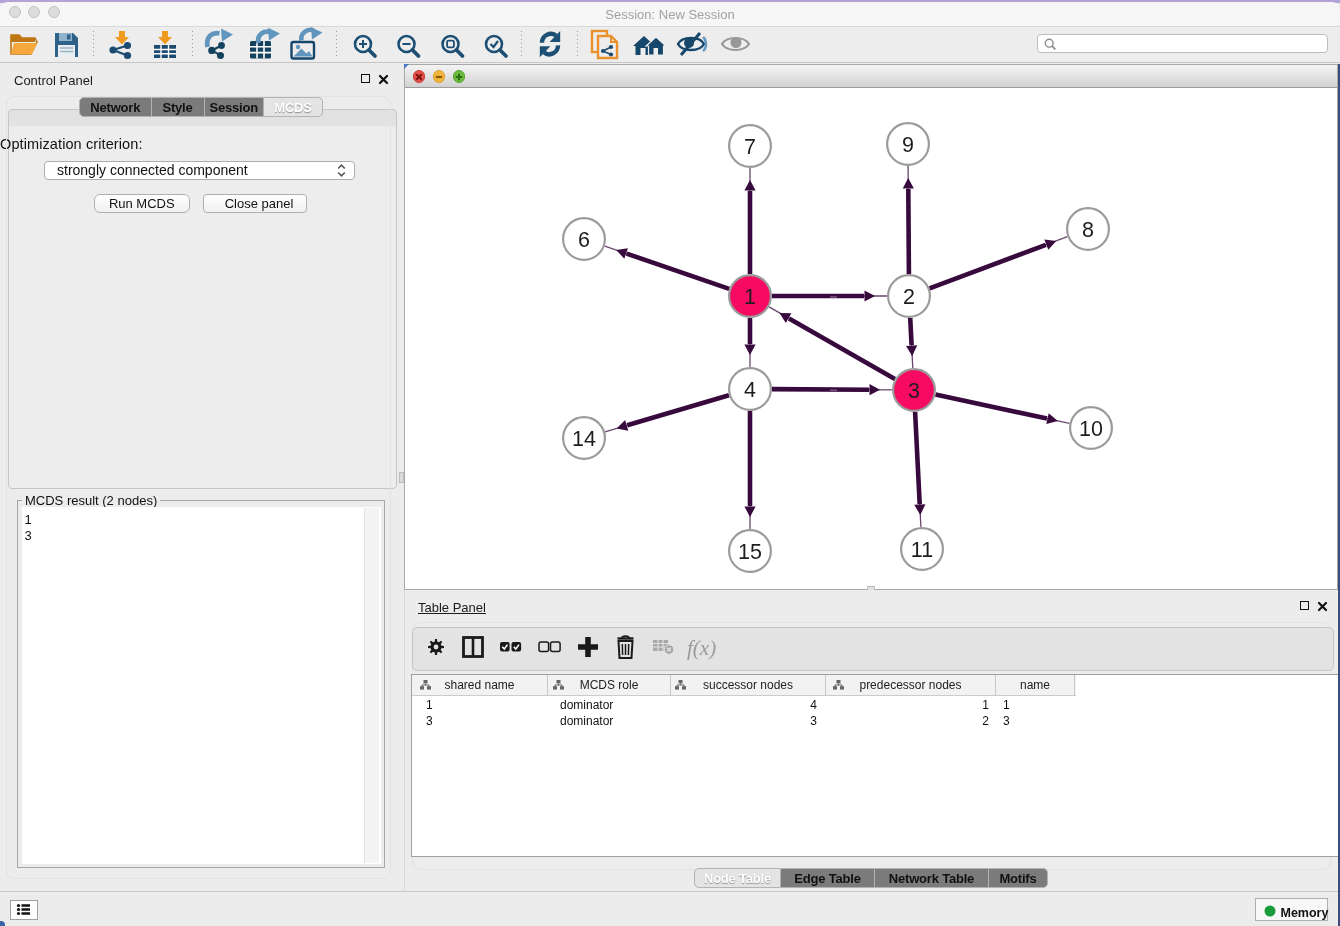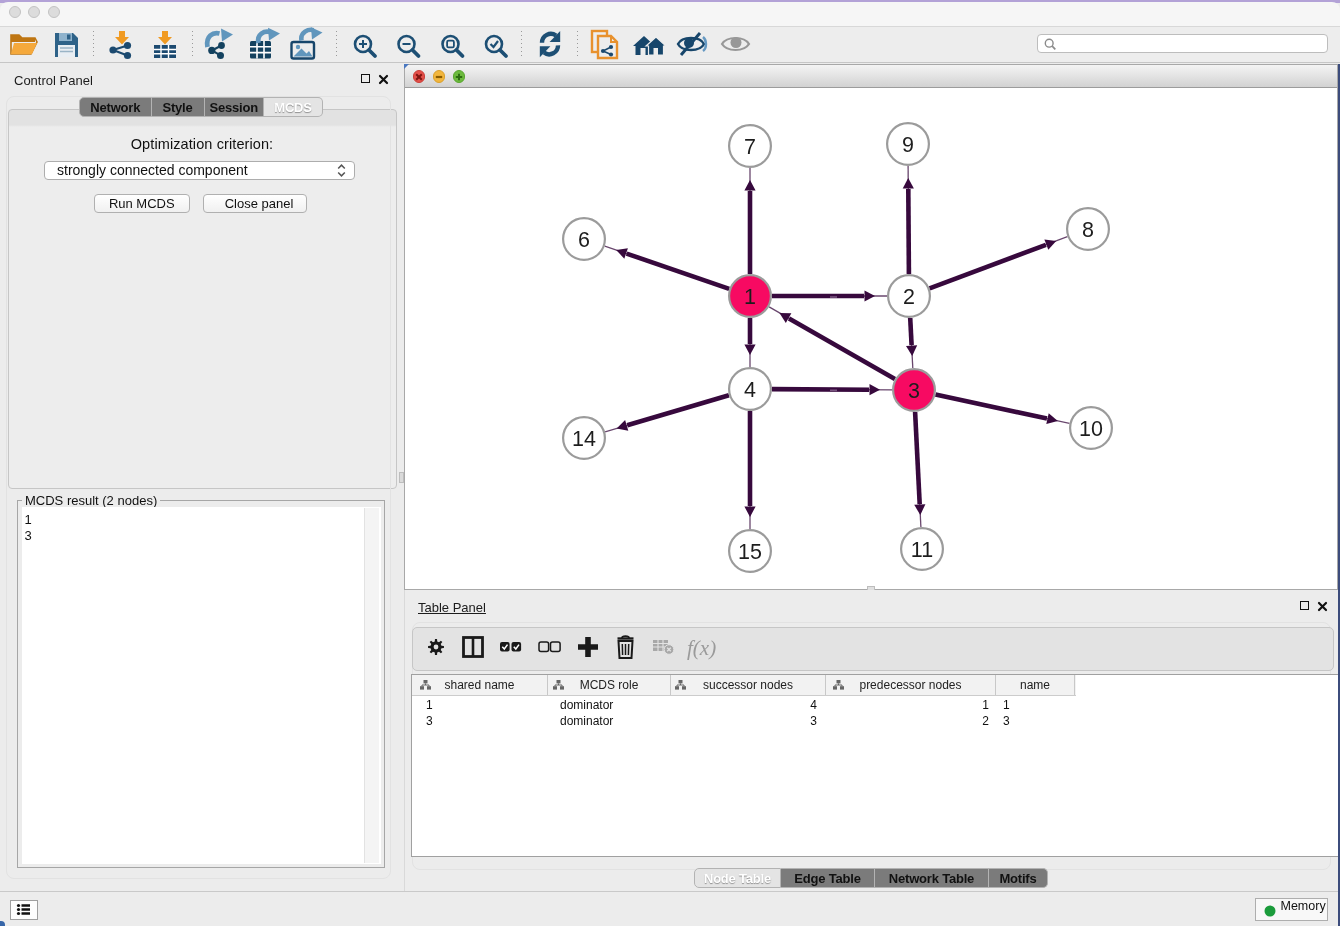--- a/index.html
+++ b/index.html
@@ -24,21 +24,21 @@
 
 #cpanel { left:0; top:63px; width:404px; height:828px; background:#ececec; }
 .ptitle { font-size:13px; color:#1c1c1c; }
 #cp-tabpanel { left:8px; top:46px; width:389px; height:380px;
   background:linear-gradient(#e2e2e2 0px, #e2e2e2 15px, #ededed 17px, #ededed 100%);
   border:1px solid #c6c6c6; border-radius:4px; }
 .seg { filter:grayscale(1); position:absolute; top:0; height:20px; line-height:19px; text-align:center;
   font-size:13px; font-weight:bold; color:#111; letter-spacing:-0.2px; background:#3b82f6; border:1px solid #b3b3b3; border-left:none; }
 .segsel { background:#e4e4e4; color:#fff;
   text-shadow:0 1px 1px #909090; }
-#optlabel { left:0; top:73px; width:404px; text-align:center; font-size:14.5px; letter-spacing:0.1px; color:#111; }
+#optlabel { left:0; top:73px; width:404px; text-align:left; font-size:14.5px; letter-spacing:0.1px; color:#111; }
 #dropdown { left:44px; top:97.5px; width:311px; height:19px; background:#fff;
   border:1px solid #adadad; border-radius:4px; font-size:14px; color:#111;
   line-height:17px; padding-left:12px; }
 .btn { position:absolute; top:131px; height:19px; background:linear-gradient(#ffffff,#f0f0f0);
   border:1px solid #b0b0b0; border-radius:4px; font-size:13px; color:#111;
   text-align:center; line-height:17px; }
 #fieldset { left:17px; top:437px; width:368px; height:368px; border:1px solid #a6a6a6; }
 #fieldlegend { left:22px; top:430px; padding:0 3px; background:#ececec; font-size:13px; color:#111; }
 #resultarea { left:21.5px; top:444px; width:359px; height:357px; background:#fff;
   font-size:13px; color:#111; line-height:16px; padding:5px 0 0 3px; }
@@ -73,20 +73,21 @@
 #rightstrip { left:1338px; top:64px; width:2px; height:862px; background:#3c4c7c; }
 </style>
 </head>
 <body>
 <div id="page">
 <div id="purpletop" class="abs"></div>
 <div id="titlebar" class="abs"></div>
 <div class="abs tl" style="left:8.5px;"></div>
 <div class="abs tl" style="left:28px;"></div>
 <div class="abs tl" style="left:47.5px;"></div>
+<div id="wtitle" class="abs gs">Session: New Session</div>
 <div id="toolbar" class="abs"></div>
 <svg id="icons" class="abs" style="left:0;top:27px;" width="1340" height="36" viewBox="0 0 1340 36">
 
 <g>
  <path d="M11 8 L19 8 L22 11 L35 11 L35 15 L11 15 Z" fill="#bf7612"></path>
  <path d="M11 8 L11 27 L31 27 L37 15 L35 11 L22 11 L19 8 Z" fill="none" stroke="#bf7612" stroke-width="1.6"></path>
  <path d="M14 16 L37 16 L32 27 L11 27 Z" fill="#f5a93c"></path>
 </g>
 
 <g>
@@ -209,21 +210,21 @@
  <div class="seg" style="left:79px;width:72.5px;top:34px;border-left:1px solid #b3b3b3;border-radius:5px 0 0 5px;">Network</div>
  <div class="seg" style="left:151.5px;width:53px;top:34px;">Style</div>
  <div class="seg" style="left:204.5px;width:59.5px;top:34px;">Session</div>
  <div class="seg segsel" style="left:264px;width:59px;top:34px;border-radius:0 5px 5px 0;">MCDS</div>
  <div id="optlabel" class="abs gs">Optimization criterion:</div>
  <div id="dropdown" class="abs gs">strongly connected component
    <svg class="abs" style="right:8px;top:2.5px;" width="9" height="13" viewBox="0 0 9 13">
      <path d="M1.2 4.6 L4.5 1.2 L7.8 4.6 M1.2 8.4 L4.5 11.8 L7.8 8.4" stroke="#555" stroke-width="1.5" fill="none"></path>
    </svg>
  </div>
- <div class="btn gs" style="left:94px;width:95.5px;">Run MCDS</div>
+ <div class="btn gs" style="left:94px;width:95.5px;border-radius:6px;">Run MCDS</div>
  <div class="btn gs" style="left:203px;width:104px;padding-left:8px;">Close panel</div>
  <div id="fieldset" class="abs"></div>
  <div id="fieldlegend" class="abs gs">MCDS result (2 nodes)</div>
  <div id="resultarea" class="abs gs">1<br>3</div>
  <div id="resscroll" class="abs"></div>
 </div>
 
 <div class="abs" style="left:6px;top:96px;width:385px;height:783px;border:1px solid #e2e2e2;border-radius:8px;"></div>
 <div class="abs" style="left:404px;top:590px;width:1px;height:301px;background:#d9d9d9;"></div>
 
@@ -444,20 +445,20 @@
      <circle cx="7.5" cy="4.5" r="1.6" fill="#111"></circle>
      <circle cx="7.5" cy="8.5" r="1.6" fill="#111"></circle>
      <circle cx="7.5" cy="12.5" r="1.6" fill="#111"></circle>
      <path d="M10.5 4.5 L19 4.5 M10.5 8.5 L19 8.5 M10.5 12.5 L19 12.5" stroke="#111" stroke-width="2.4"></path>
    </svg>
  </div>
  <div id="membtn" class="abs">
    <svg class="abs" style="left:8px;top:6px;" width="12" height="12" viewBox="0 0 12 12">
           <circle cx="6" cy="6" r="5.5" fill="#1b9c3c"></circle>
         </svg>
-   <span class="abs gs" style="left:25px;top:0;">Memory</span>
+   <span class="abs gs" style="left:25px;top:7px;font-weight:bold;">Memory</span>
  </div>
 </div>
 <div id="rightstrip" class="abs"></div>
 <svg class="abs" style="left:0;top:919px;" width="8" height="7" viewBox="0 0 8 7">
       <circle cx="1" cy="6" r="4" fill="#3766a8"></circle>
     </svg>
 </div>
 
 </body></html>

